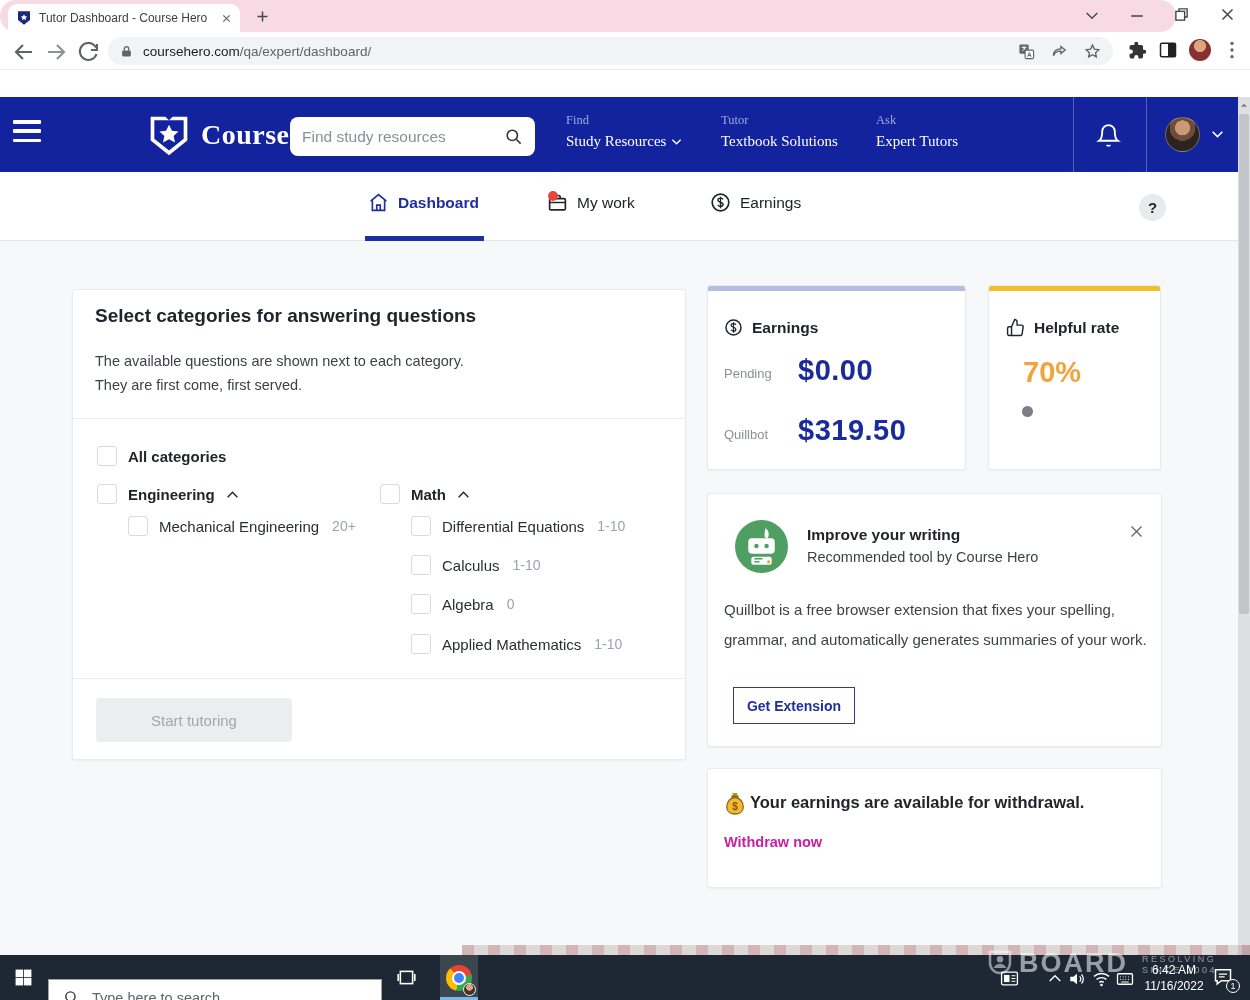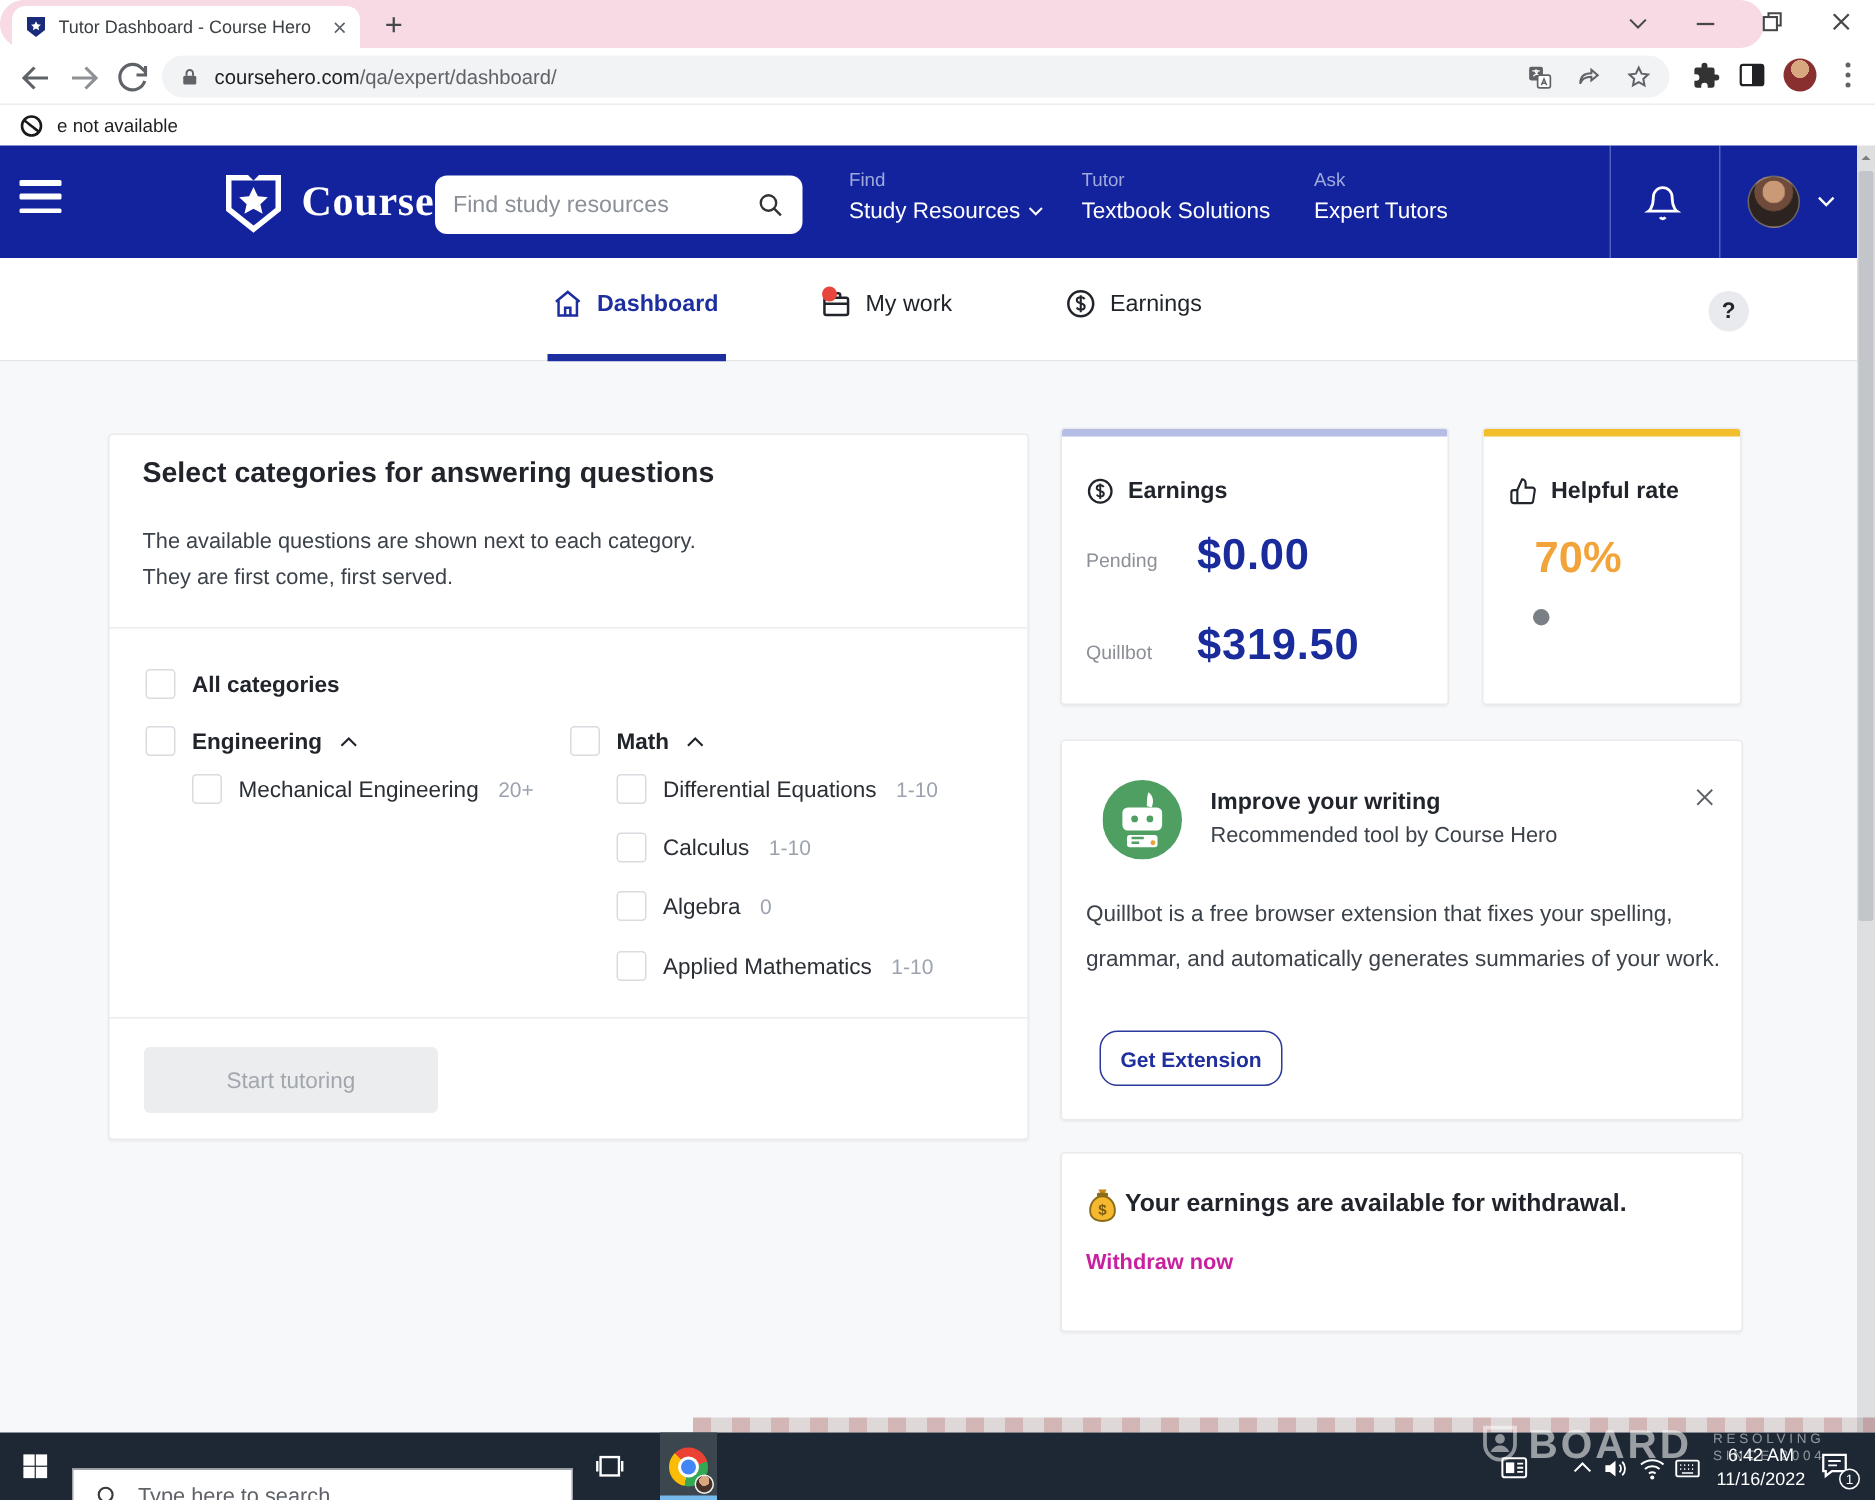--- a/index.html
+++ b/index.html
@@ -28,21 +28,21 @@
   
   #ch-header { left:0; top:97px; width:1238px; height:75px; background:#13239E; }
   #hamburger { left:13px; top:120px; width:28px; height:22px; display:flex; flex-direction:column; justify-content:space-between; }
   #hamburger span { display:block; height:3.5px; background:#fff; border-radius:1px; }
   #brand-row { left:146px; top:113px; display:flex; align-items:center; }
   #brand-name { color:#fff; font-family:"Liberation Serif", serif; font-weight:bold; font-size:28px; margin-left:9px; letter-spacing:.5px; }
   #hd-search { left:290px; top:117px; width:245px; height:39px; background:#fff; border-radius:8px;
     display:flex; align-items:center; padding:0 12px; border:none; }
   #hd-search input { border:none; outline:none; flex:1; font-size:15.5px; color:#333; font-family:"Liberation Sans",sans-serif; }
   #hd-search input::placeholder { color:#8A8F98; }
-  .hnav { top:113px; color:#fff; cursor:pointer; }
+  .hnav { top:113px; color:#fff; cursor:pointer;font-family:Liberation Serif, serif; }
   .hnav .eyebrow { font-size:12.5px; color:#9FA9DC; margin-bottom:5px; }
   .hnav .lbl { font-size:15px; color:#fff; display:flex; align-items:center; gap:5px; }
   .hdivider { top:97px; width:1px; height:75px; background:rgba(255,255,255,.28); }
   #hd-avatar { left:1165px; top:117px; width:35px; height:35px; border-radius:50%;
     background:radial-gradient(circle at 50% 30%, #C99A75 0 26%, #6E4B3A 27% 45%, #2C2320 46% 100%); border:1px solid rgba(255,255,255,.3); }
 
   
   #subnav { left:0; top:172px; width:1238px; height:69px; background:#fff; border-bottom:1px solid #E6E6E6; }
   .subtab { top:192px; display:flex; align-items:center; gap:9px; font-size:15.5px; color:#21252B; cursor:pointer; }
   .subtab.active { color:#1D2F9E; font-weight:bold; }
@@ -74,21 +74,21 @@
   .stat-sm { position:absolute; font-size:13px; color:#8C9096; }
   .stat-val { position:absolute; font-size:29px; font-weight:bold; color:#1A2B9B; letter-spacing:.5px; }
   #helpful-val { position:absolute; left:34px; top:70px; font-size:29px; font-weight:bold; color:#F2A43B; }
   #helpful-dot { position:absolute; left:33px; top:120px; width:11px; height:11px; border-radius:50%; background:#7A7F85; }
 
   #promo-card { left:707px; top:493px; width:455px; height:254px; }
   #promo-title { left:99px; top:32px; position:absolute; font-size:15.5px; font-weight:bold; color:#21252B; }
   #promo-sub { left:99px; top:55px; position:absolute; font-size:14.5px; color:#3C424A; }
   #promo-body { left:16px; top:101px; position:absolute; width:424px; font-size:15px; line-height:30px; color:#3C424A; }
   #promo-btn { left:25px; top:193px; position:absolute; width:122px; height:37px; background:#fff;
-    border:1.5px solid #2B3A9C; border-radius:12px; color:#1F2F9E; font-size:14px; font-weight:bold;
+    border:1.5px solid #2B3A9C; border-radius:0; color:#1F2F9E; font-size:14px; font-weight:bold;
     font-family:"Liberation Sans",sans-serif; cursor:pointer; }
   #promo-close { position:absolute; left:418px; top:27px; width:20px; height:20px; color:#5F6368; cursor:pointer;
     display:flex; align-items:center; justify-content:center; }
 
   #wd-card { left:707px; top:768px; width:455px; height:120px; }
   #wd-msg { position:absolute; left:42px; top:24px; font-size:16.5px; font-weight:bold; color:#21252B; }
   #wd-link { position:absolute; left:16px; top:65px; font-size:14.5px; font-weight:bold; color:#C9209E; cursor:pointer; }
 
   
   #scrollbar { left:1238px; top:97px; width:12px; height:858px; background:#DEDFE1; }
@@ -200,27 +200,20 @@
     <rect x="12" y="3" width="10" height="18" fill="#202124"></rect>
     </svg>
   <div class="abs" style="left:1189px;top:39px;width:22px;height:22px;border-radius:50%;
        background:radial-gradient(circle at 50% 32%, #D8A77F 0 32%, #8A2F2F 33% 100%)"></div>
   <svg class="abs" style="left:1224px;top:40px" width="16" height="20" viewBox="0 0 8 24">
     <circle cx="4" cy="4" r="2" fill="#5F6368"></circle>
       <circle cx="4" cy="12" r="2" fill="#5F6368"></circle>
       <circle cx="4" cy="20" r="2" fill="#5F6368"></circle>
     </svg>
 
-  <div id="notice-bar" class="abs">
-    <svg width="16" height="16" viewBox="0 0 24 24">
-      <circle cx="12" cy="12" r="9.5" fill="none" stroke="#1a1a1a" stroke-width="2.6"></circle>
-      <path d="M5 6.5c4 3 10 8 14 11" stroke="#1a1a1a" stroke-width="2.6" fill="none"></path>
-      </svg>
-    <span id="notice-text">e not available</span>
-  </div>
 
   <div id="ch-header" class="abs"></div>
   <div id="hamburger" class="abs">
       <span></span>
       <span></span>
       <span></span>
     </div>
   <div id="brand-row" class="abs">
     <svg width="46" height="44" viewBox="0 0 24 24">
       <path d="M2 2h8l2 2 2-2h8v13l-10 8L2 15z" fill="#fff"></path>

